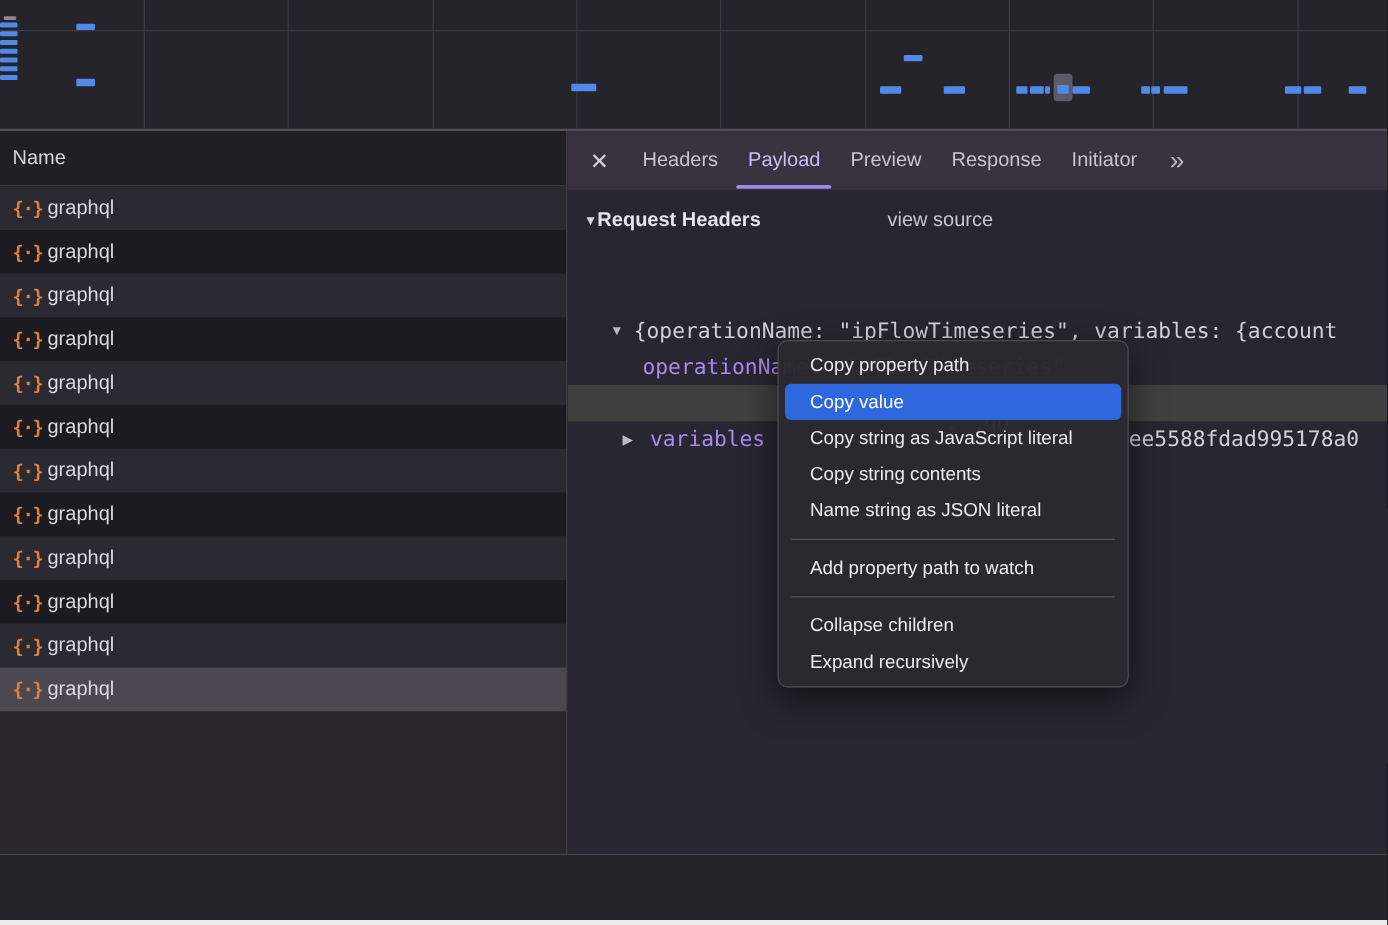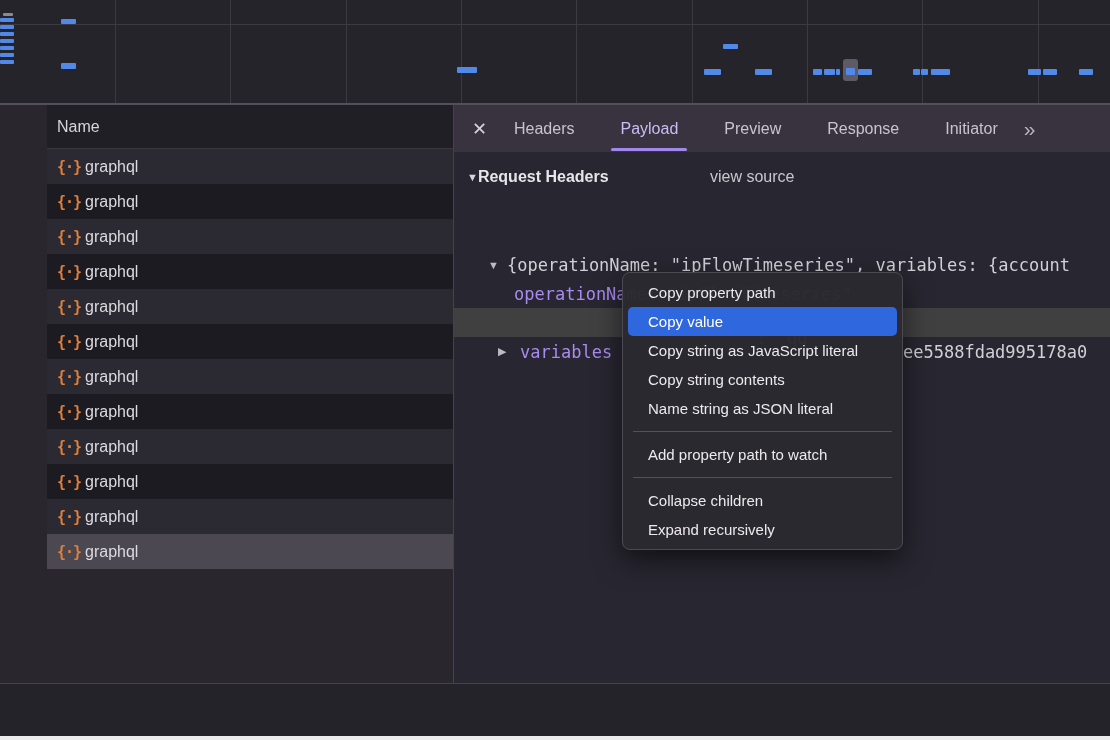--- a/index.html
+++ b/index.html
@@ -12,41 +12,41 @@
             background:#26242b;border-bottom:2px solid #534f5c;}
   .ov-grid{position:absolute;top:0;width:1px;height:103px;background:#3b3941;}
   .ov-hline{position:absolute;left:0;top:24px;width:1110px;height:1px;background:#3b3941;}
   .ov-bar{position:absolute;border-radius:1px;}
   .ov-bar.blue{background:#5189e8;}
   .ov-bar.gray{background:#8a888f;}
   .ov-selbox{position:absolute;left:843px;top:59px;width:15px;height:22px;
              background:#5f5b66;border-radius:3px;}
 
   
-  .list{position:absolute;left:0;top:105px;width:453px;height:578px;background:#29272d;margin-left:47px;}
+  .list{position:absolute;left:0;top:105px;width:453px;height:578px;background:#29272d;}
   .list-header{position:absolute;left:0;top:0;width:453px;height:43px;background:#201f25;
                border-bottom:1px solid #3a383e;display:flex;align-items:center;}
   .list-header span{color:#d7d5da;font-size:16px;padding-left:10px;}
   .rows{position:absolute;left:0;top:44px;width:453px;}
   .req-row{height:35px;display:flex;align-items:center;color:#dcdadf;font-size:16px;}
   .req-row.odd{background:#2b2931;}
   .req-row.even{background:#1c1b21;}
   .req-row.selected{background:#4b4851;}
   .json-icon{font-family:"DejaVu Sans Mono",monospace;color:#df803d;font-weight:bold;
              font-size:15px;letter-spacing:-1px;width:28px;padding-left:10px;}
 
   
   .vsplit{position:absolute;left:453px;top:105px;width:1px;height:635px;background:#45434a;}
 
   
   .detail{position:absolute;left:454px;top:105px;width:656px;height:578px;background:#282630;}
   .tabbar{position:absolute;left:0;top:0;width:656px;height:47px;background:#393340;
           display:flex;align-items:center;padding-left:18px;box-sizing:border-box;}
   .close-btn{width:28px;color:#d3d1d7;font-size:18px;cursor:default;}
-  .tabs{display:flex;gap:46px;margin-left:14px;align-items:center;height:47px;}
+  .tabs{display:flex;gap:24px;margin-left:14px;align-items:center;height:47px;}
   .tab{position:relative;color:#c8c4ce;font-size:16px;height:47px;display:flex;align-items:center;}
   .tab.active{color:#cabcf5;}
   .tab.active::after{content:"";position:absolute;left:-9px;right:-9px;bottom:1px;height:3px;
                      background:#a187ee;border-radius:2px;}
   .overflow{margin-left:26px;color:#b9b5c0;font-size:21px;letter-spacing:-2px;}
 
   .payload{position:absolute;left:0;top:47px;width:656px;height:531px;overflow:hidden;}
   .section-row{position:absolute;left:0;top:10px;height:30px;width:656px;display:flex;align-items:center;}
   .sec-arrow{color:#d7d5da;font-size:11px;padding-left:13px;}
   .sec-title{color:#e7e5ea;font-size:16px;font-weight:bold;}

